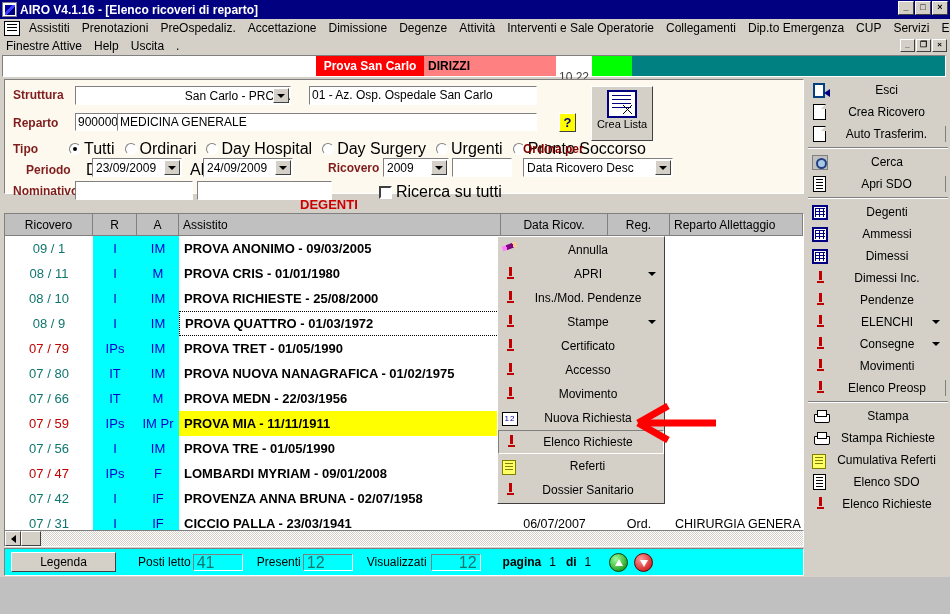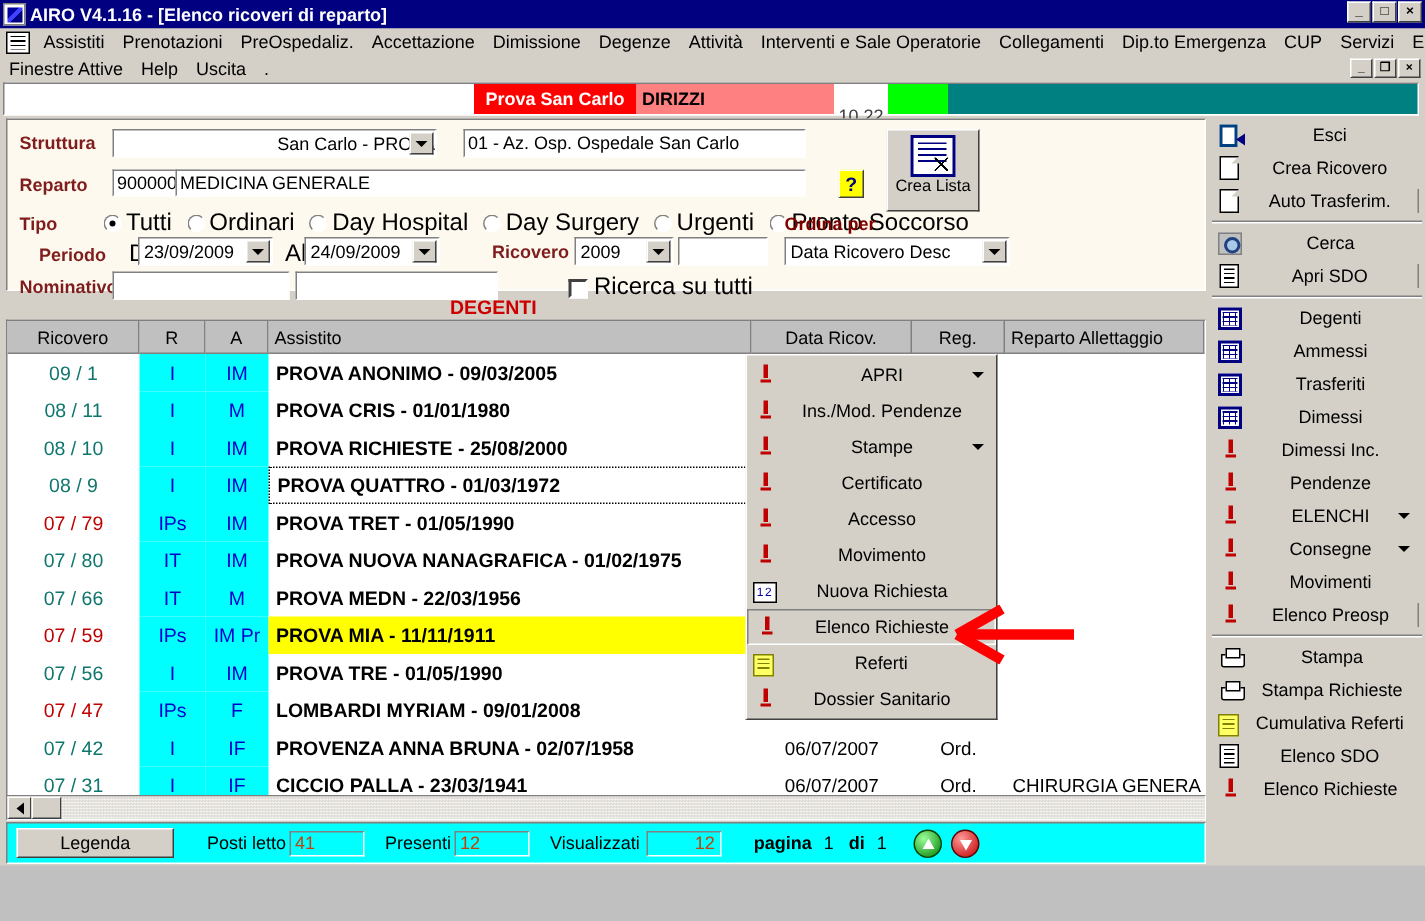--- a/index.html
+++ b/index.html
@@ -324,21 +324,21 @@
     background: #00ffff; border: 1px solid; border-color: #808080 #fff #fff #808080;
     display: flex; align-items: center; font-size: 12px; color: #000;
   }
   .btn-legenda {
     margin-left: 6px; width: 105px; height: 20px; background: #d4d0c8;
     border: 1px solid; border-color: #fff #404040 #404040 #fff;
     display: flex; align-items: center; justify-content: center; font-size: 12px;
   }
   .sb-field {
     background: #00ffff; border: 1px solid; border-color: #808080 #fff #fff #808080;
-    height: 17px; line-height: 15px; font-size: 12px; padding: 0 3px; color: #c2410c;
+    height: 17px; line-height: 15px; font-size: 16px; padding: 0 3px; color: #0f766e;
   }
   .circle-btn { width: 19px; height: 19px; border-radius: 50%; position: relative; }
   .circle-up { background: radial-gradient(circle at 35% 30%, #99ff99, #008000);
                border: 1px solid #004000; }
   .circle-dn { background: radial-gradient(circle at 35% 30%, #ff9999, #c00000);
                border: 1px solid #600000; }
   .circle-btn::after {
     content: ""; position: absolute; left: 5px; top: 6px;
     border-left: 4px solid transparent; border-right: 4px solid transparent;
   }
@@ -605,20 +605,24 @@
 
   <div class="hscroll">
     <div class="hs-btn"></div>
     <div class="hs-thumb"></div>
     <div class="hs-track"></div>
   </div>
 
   <div class="popup">
     <div id="ctx-items">
         <div class="pmi">
+          <span class="ico ico-pen"></span>
+          <span class="lab">Annulla</span>
+        </div>
+        <div class="pmi">
           <span class="ico ico-excl"></span>
           <span class="lab sub">APRI</span>
         </div>
         <div class="pmi">
           <span class="ico ico-excl"></span>
           <span class="lab">Ins./Mod. Pendenze</span>
         </div>
         <div class="pmi">
           <span class="ico ico-excl"></span>
           <span class="lab sub">Stampe</span>
@@ -688,24 +692,20 @@
           <span class="bar"></span>
         </div>
         <div class="sep"></div>
         <div class="smi">
           <span class="ico-grid"></span>
           <span class="lab">Degenti</span>
         </div>
         <div class="smi">
           <span class="ico-grid"></span>
           <span class="lab">Ammessi</span>
-        </div>
-        <div class="smi">
-          <span class="ico-grid"></span>
-          <span class="lab">Trasferiti</span>
         </div>
         <div class="smi">
           <span class="ico-grid"></span>
           <span class="lab">Dimessi</span>
         </div>
         <div class="smi">
           <span class="ico ico-excl"></span>
           <span class="lab">Dimessi Inc.</span>
         </div>
         <div class="smi">

